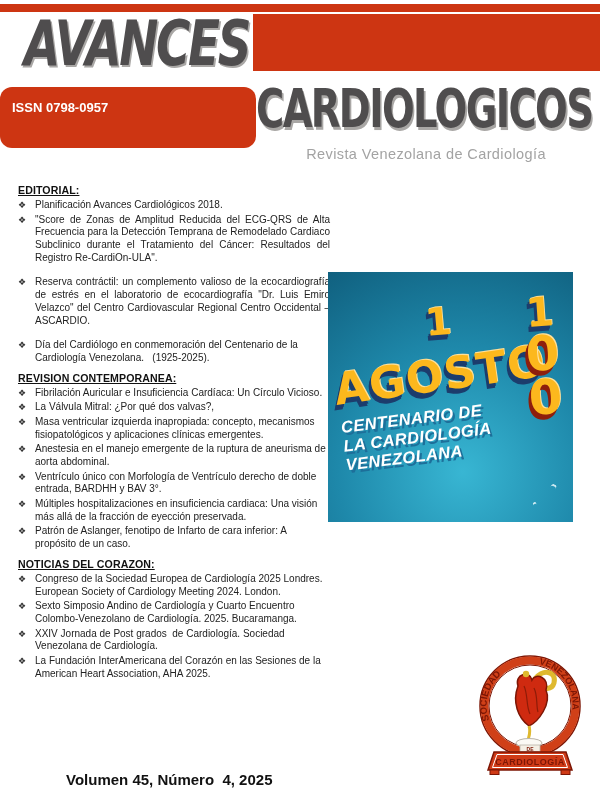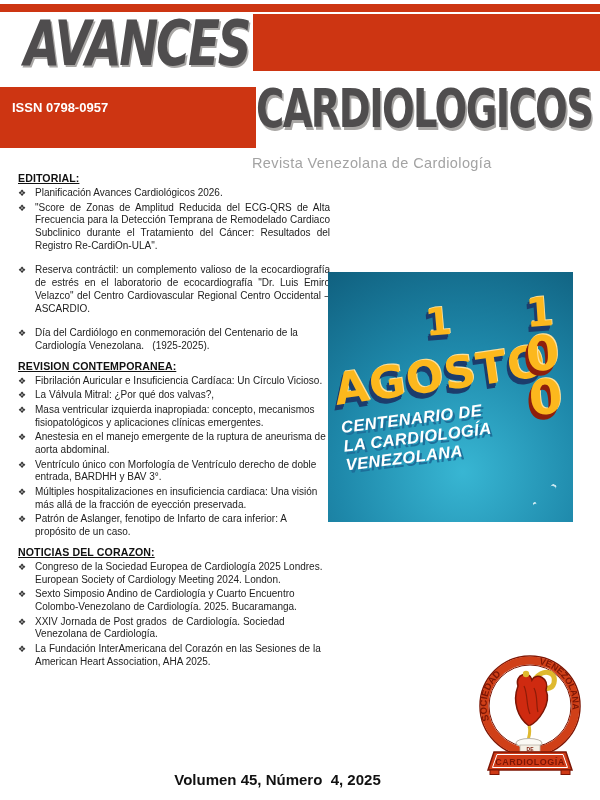--- a/index.html
+++ b/index.html
@@ -8,32 +8,32 @@
 
   
   .topbar{position:absolute;left:0;top:4px;width:600px;height:8px;background:#cd3512;}
   .avances{position:absolute;left:24px;top:6px;font-family:"DejaVu Sans",sans-serif;
     font-size:60px;font-weight:bold;font-style:italic;color:#4f4d4e;letter-spacing:-3px;
     transform:scaleX(.78) scaleY(1.05);transform-origin:left top;white-space:nowrap;
     text-shadow:2px 2px 0 #a9a7a5;}
   .redrect{position:absolute;left:253px;top:14px;width:347px;height:57px;background:#cd3512;}
   .issnbox{position:absolute;left:0;top:87px;width:256px;height:61px;background:#cd3512;
     color:#fff;font-weight:bold;font-size:13px;line-height:16px;padding:13px 0 0 12px;
-    box-sizing:border-box;}
+    box-sizing:border-box;border-radius:12px;}
   .cardio{position:absolute;left:256px;top:78px;font-family:"DejaVu Sans",sans-serif;
     font-size:47px;font-weight:bold;color:#4f4d4e;letter-spacing:-2px;white-space:nowrap;
     transform:scaleX(.82) scaleY(1.12);transform-origin:left top;text-shadow:2px 2px 0 #a9a7a5;}
-  .taglines{position:absolute;left:252px;top:155px;width:348px;text-align:left;
+  .taglines{position:absolute;left:252px;top:146px;width:348px;text-align:center;
     color:#a3a3a3;font-size:14.5px;line-height:16px;letter-spacing:.4px;white-space:nowrap;}
 
   
   .toc{position:absolute;left:18px;top:168px;width:312px;color:#222;}
   .toc-header{font-size:10.6px;font-weight:bold;color:#111;text-decoration:underline;
     margin:7px 0 3px 0;letter-spacing:.1px;}
-  .toc-section:first-child .toc-header{margin-top:4px;}
+  .toc-section:first-child .toc-header{margin-top:16px;}
   .toc-item{display:flex;gap:5px;margin-bottom:2px;font-size:10px;line-height:1.27;}
   .toc-item .bullet{flex:0 0 12px;font-size:9px;padding-top:1px;color:#333;}
   .toc-item .itext{flex:1;}
   .toc-section:nth-child(2) .toc-item{margin-bottom:12px;}
   .toc-section:nth-child(2) .itext{text-align:justify;}
 
   
   .poster{position:absolute;left:328px;top:272px;width:245px;height:250px;overflow:hidden;
     background:radial-gradient(circle at 55% 80%,#38b6d3 0%,#1e88aa 52%,#10607f 100%);}
   .p-digit,.p-word{font-family:"DejaVu Sans",sans-serif;font-weight:900;color:#fcb81d;
@@ -46,21 +46,21 @@
   .p-col .c1{font-size:40px;}
   .p-col .c0{font-size:48px;text-shadow:-2px 3px 0 #8e1f0d,-3px 5px 0 #8e1f0d,1px -1px 0 #ffe09a;}
   .p-cap{position:absolute;left:12px;top:146px;transform:rotate(-7deg);transform-origin:left top;
     color:#fff;font-weight:900;font-style:italic;font-size:16.5px;line-height:19px;
     letter-spacing:.4px;white-space:nowrap;text-shadow:2px 3px 0 #1d6f9a;}
   .spark{position:absolute;width:6px;height:6px;border-top:2px solid #e8f7fb;border-radius:50%;
     opacity:.85;}
 
   
   .logo{position:absolute;left:468px;top:646px;}
-  .volume{position:absolute;left:0;top:771px;width:489px;text-align:center;padding-left:66px;
+  .volume{position:absolute;left:0;top:771px;width:489px;padding-left:66px;
     box-sizing:border-box;font-size:15px;font-weight:bold;color:#111;}
 </style>
 </head>
 <body>
 
 <div class="page">
 
   <div class="topbar"></div>
   <div class="avances">AVANCES</div>
   <div class="redrect"></div>
@@ -73,21 +73,21 @@
 
   <div class="taglines">
     <div>Revista Venezolana de Cardiología</div>
   </div>
 
   <div class="toc">
       <div class="toc-section">
         <div class="toc-header">EDITORIAL:</div>
         <div class="toc-item">
           <span class="bullet">❖</span>
-          <span class="itext">Planificación Avances Cardiológicos 2026.</span>
+          <span class="itext">Planificación Avances Cardiológicos 2018.</span>
         </div>
       </div>
       <div class="toc-section">
         <div class="toc-item">
           <span class="bullet">❖</span>
           <span class="itext">"Score de Zonas de Amplitud Reducida del ECG-QRS de Alta Frecuencia para la Detección Temprana de Remodelado Cardiaco Subclinico durante el Tratamiento del Cáncer: Resultados del Registro Re-CardiOn-ULA".</span>
         </div>
         <div class="toc-item">
           <span class="bullet">❖</span>
           <span class="itext">Reserva contráctil: un complemento valioso de la ecocardiografía de estrés en el laboratorio de ecocardiografía "Dr. Luis Emiro Velazco" del Centro Cardiovascular Regional Centro Occidental – ASCARDIO.</span>

